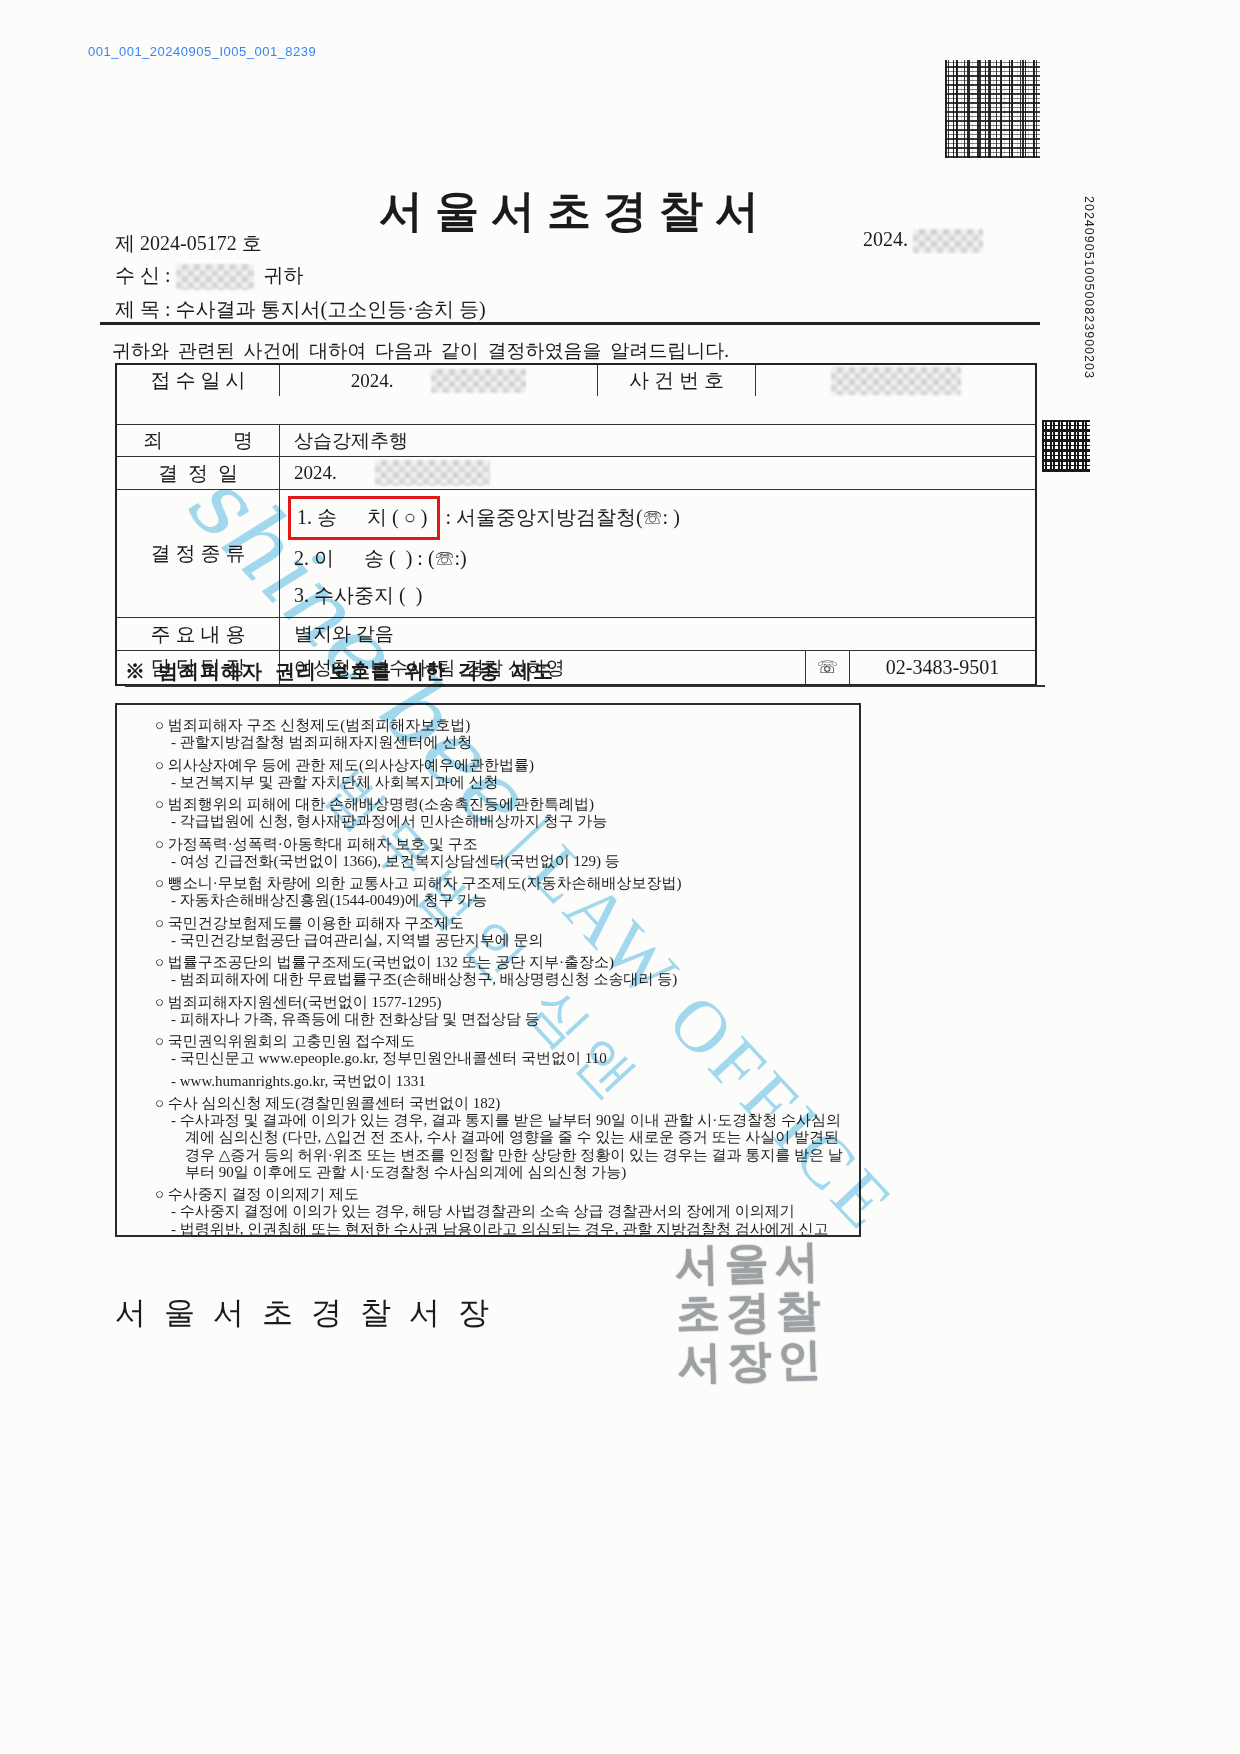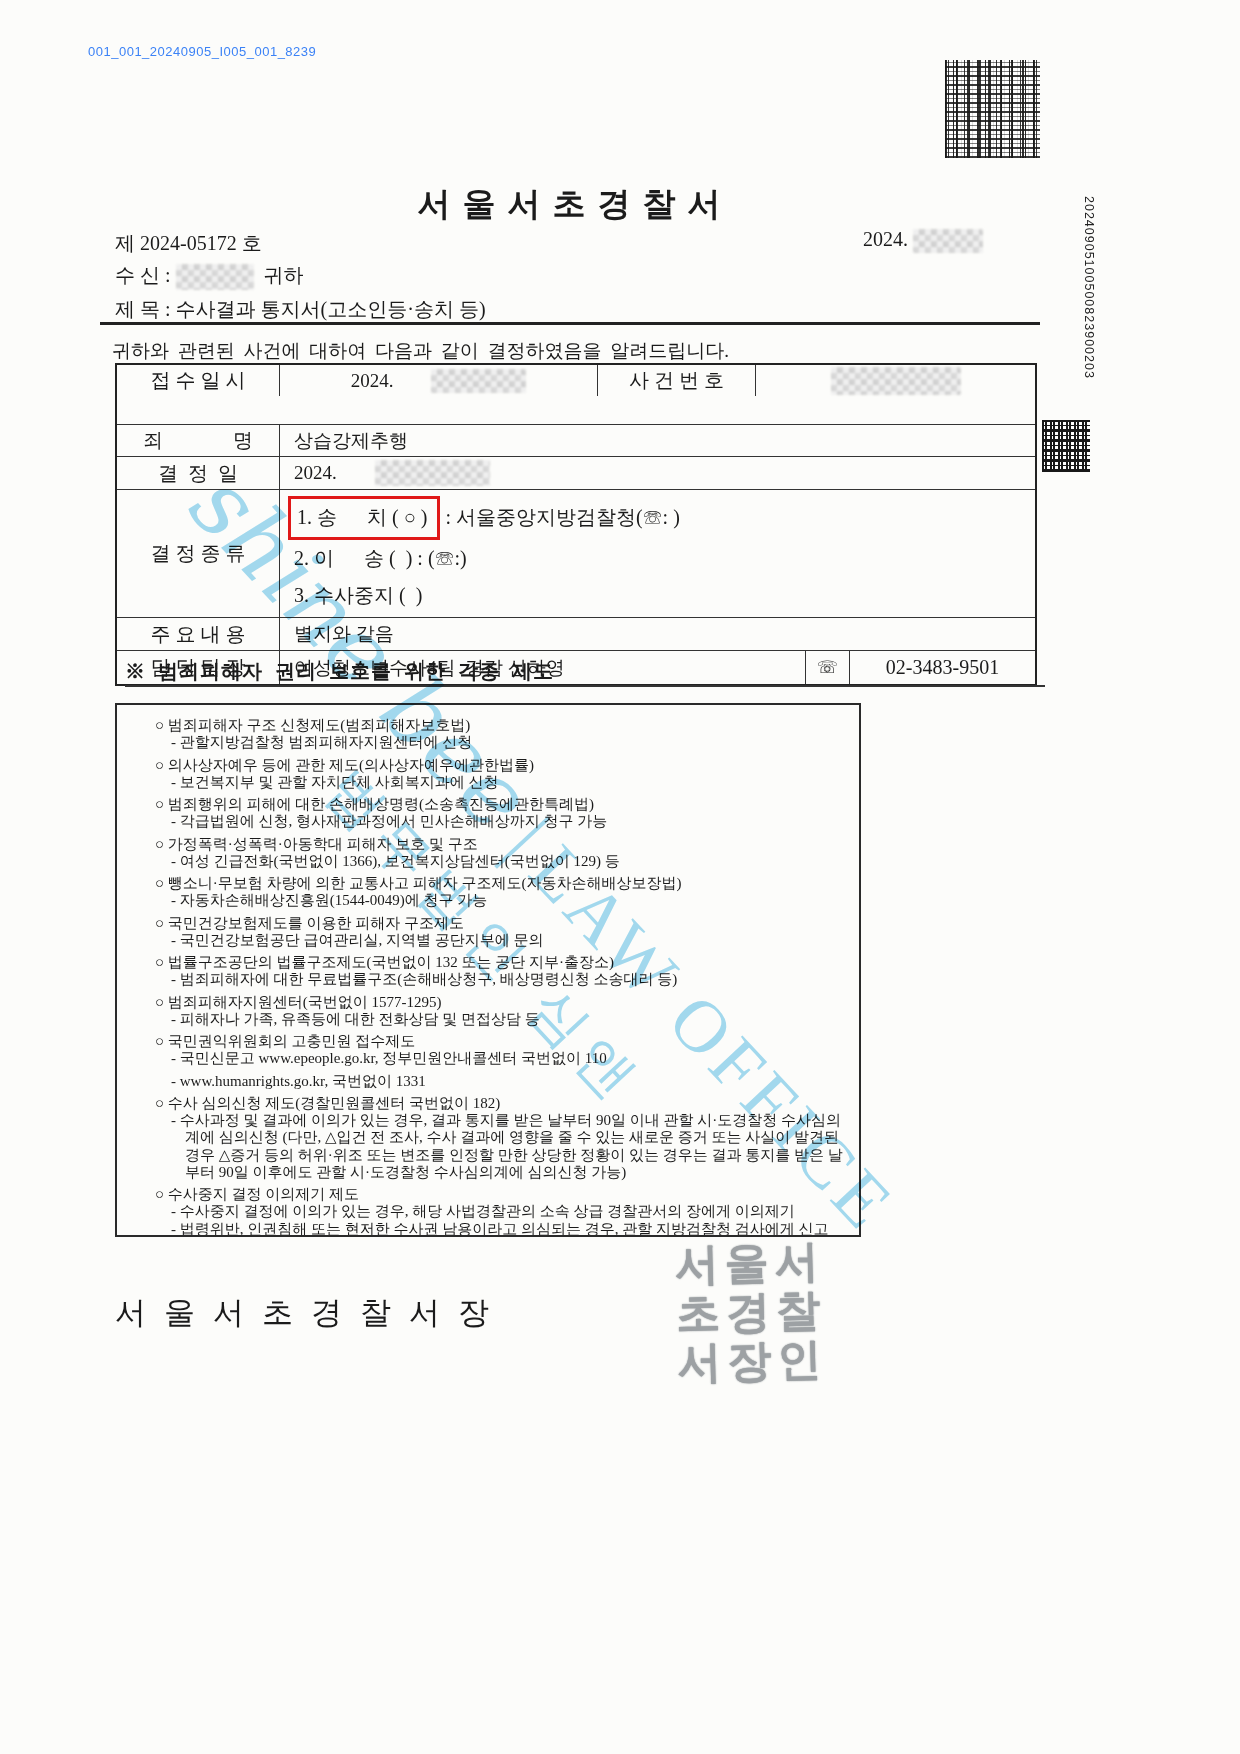--- a/index.html
+++ b/index.html
@@ -18,21 +18,21 @@
       repeating-linear-gradient(90deg,#111 0 1px,#fff 1px 3px,#222 3px 4px,#fff 4px 8px);}
   .barcode-2d{position:absolute;left:1042px;top:420px;width:48px;height:52px;opacity:.9;
     background-image:
       repeating-linear-gradient(0deg,#000 0 3px,transparent 3px 6px,#000 6px 7px,transparent 7px 10px),
       repeating-linear-gradient(90deg,#000 0 2px,#fff 2px 3px,#000 3px 5px,#fff 5px 8px);}
   .vertical-code{position:absolute;left:1082px;top:196px;writing-mode:vertical-rl;
      font-family:"Liberation Sans",sans-serif;font-size:12.5px;color:#222;letter-spacing:1px;}
 
   
   .title{position:absolute;left:115px;top:182px;width:920px;text-align:center;
-         font-size:33px;font-weight:bold;letter-spacing:12px;}
+         font-size:44px;font-weight:bold;letter-spacing:12px;}
   .docno-line{position:absolute;left:115px;top:230px;font-size:20px;}
   .date-line{position:absolute;left:863px;top:228px;font-size:20px;}
   .recv-line{position:absolute;left:115px;top:262px;font-size:20px;white-space:pre;}
   .subj-line{position:absolute;left:115px;top:296px;font-size:20px;white-space:pre;}
   .head-rule{position:absolute;left:100px;top:322px;width:940px;height:2.5px;background:#222;}
   .intro{position:absolute;left:112px;top:338px;font-size:19px;word-spacing:4px;}
 
   
   .redact{display:inline-block;vertical-align:middle;border-radius:2px;filter:blur(1px);
     background-image:

